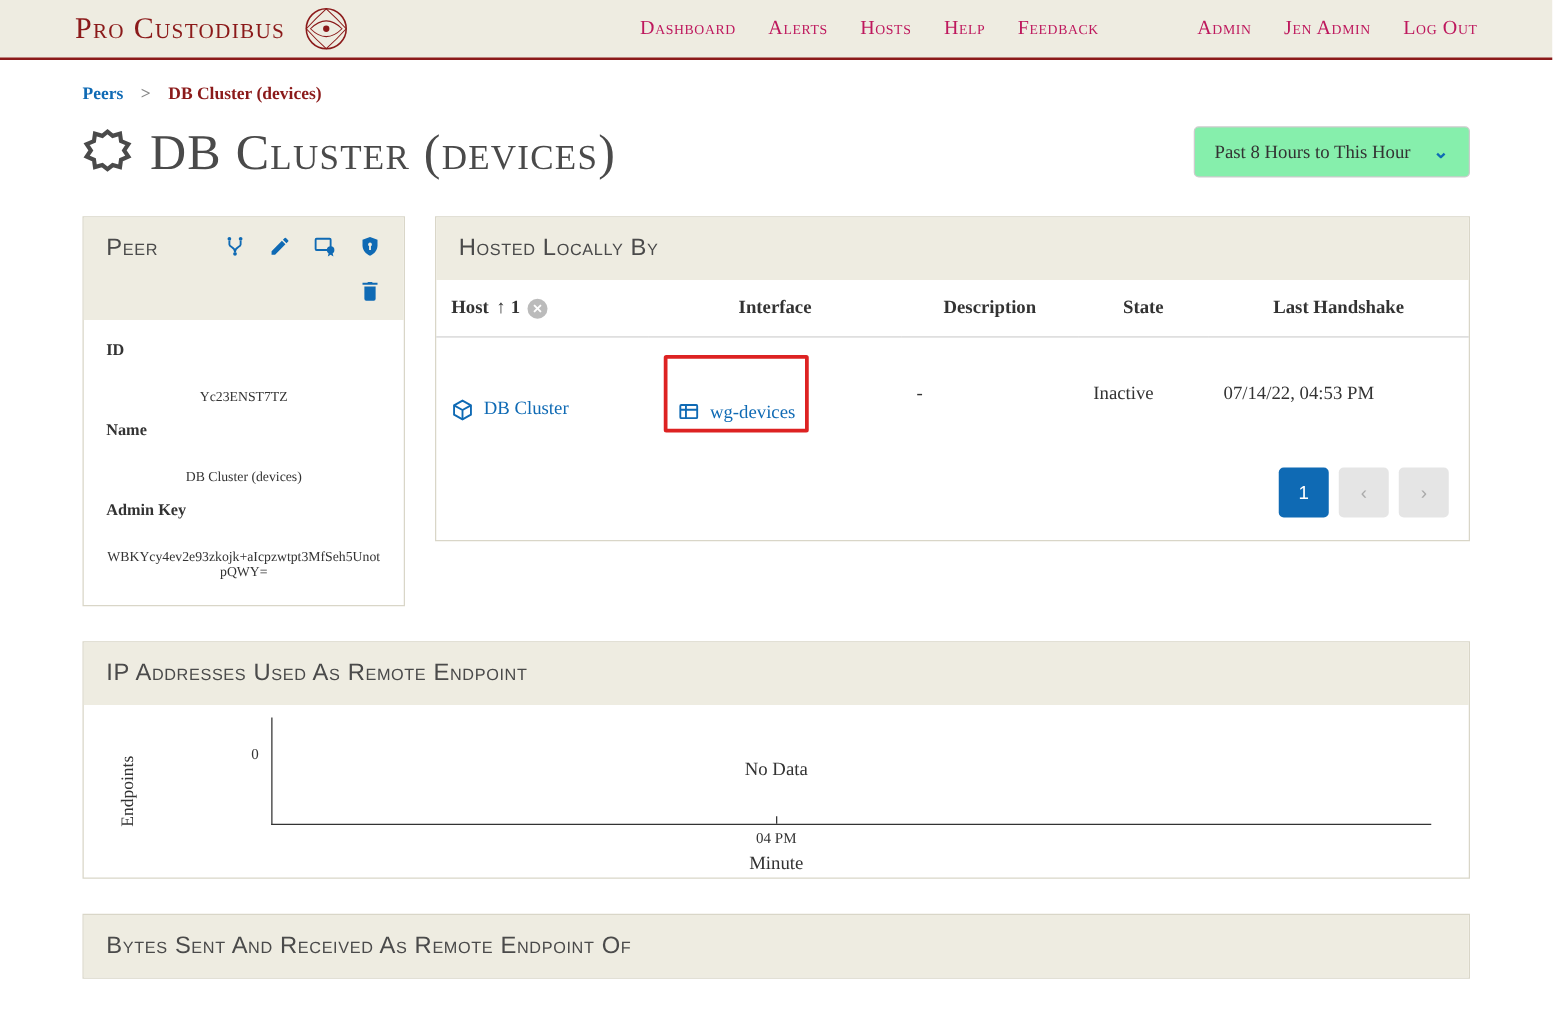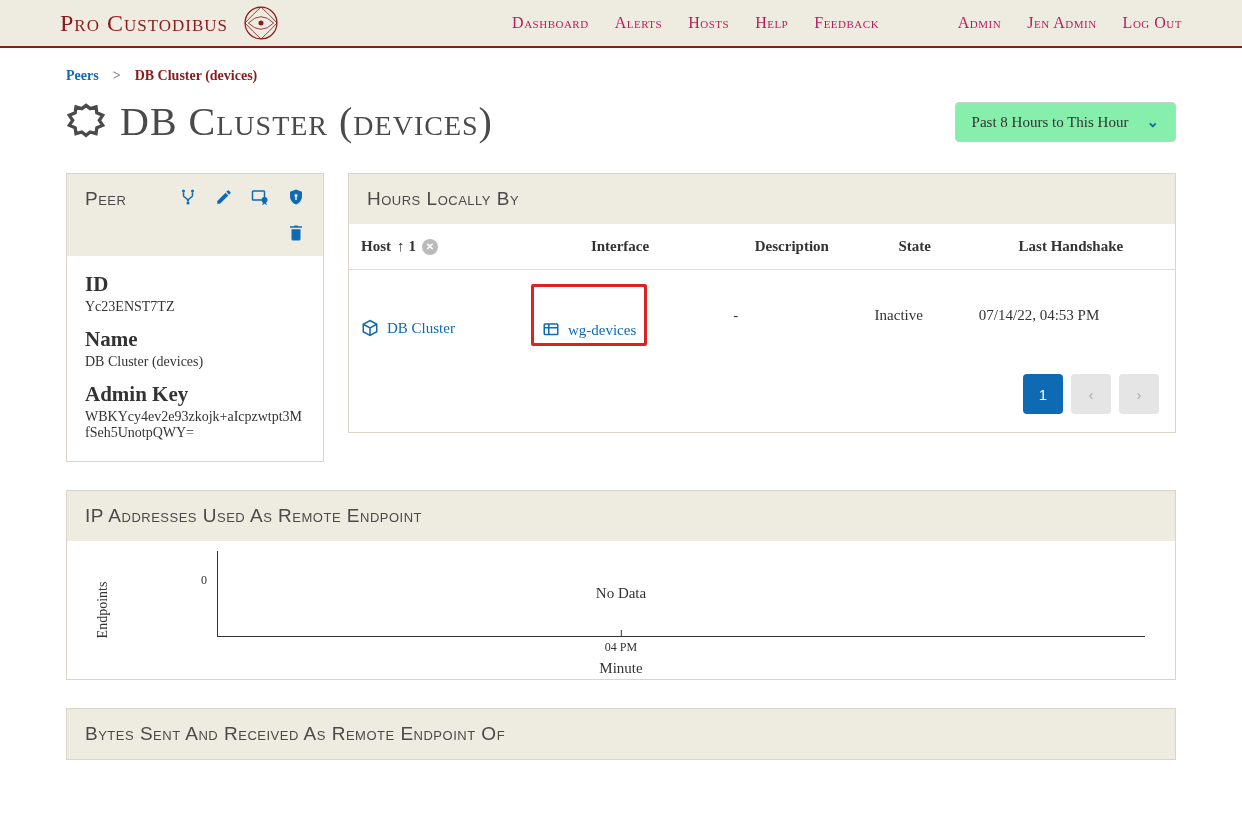--- a/index.html
+++ b/index.html
@@ -117,23 +117,23 @@
     flex-wrap: wrap;
     gap: 18px;
     justify-content: flex-end;
     width: 150px;
   }
   .peer-icons .icon {
     width: 18px; height: 18px; color: #0f6ab4; cursor: pointer;
     display:inline-flex; align-items:center; justify-content:center;
   }
   .peer-body { padding: 16px 18px 20px; }
-  .peer-body .label { font-weight: bold; font-size: 21px; margin-top: 12px; }
+  .peer-body .label { font-weight: bold; font-size: 13px; margin-top: 12px; }
   .peer-body .label:first-child { margin-top: 0; }
-  .peer-body .value { font-size: 14px; margin-top: 2px; word-wrap: break-word; color:#333;}
+  .peer-body .value { font-size: 11px; margin-top: 24px; word-wrap: break-word; color:#333;text-align:center;}
   .hosted-card { flex: 1; }
   .table { width: 100%; border-collapse: collapse; }
   .table th {
     text-align: center;
     font-weight: bold;
     font-size: 15px;
     padding: 14px 12px;
     border-bottom: 1px solid #ddd;
   }
   .table td {
@@ -312,21 +312,21 @@
         <div class="label">ID</div>
         <div class="value">Yc23ENST7TZ</div>
         <div class="label">Name</div>
         <div class="value">DB Cluster (devices)</div>
         <div class="label">Admin Key</div>
         <div class="value">WBKYcy4ev2e93zkojk+aIcpzwtpt3MfSeh5UnotpQWY=</div>
       </div>
     </div>
 
     <div class="card hosted-card">
-      <div class="card-header">Hours Locally By</div>
+      <div class="card-header">Hosted Locally By</div>
       <table class="table">
         <thead>
           <tr>
             <th>
               <div class="th-host">
                 <span>Host</span>
                 <span class="sort-badge">
                   <span>↑</span>
                   <span>1</span>
                 </span>

